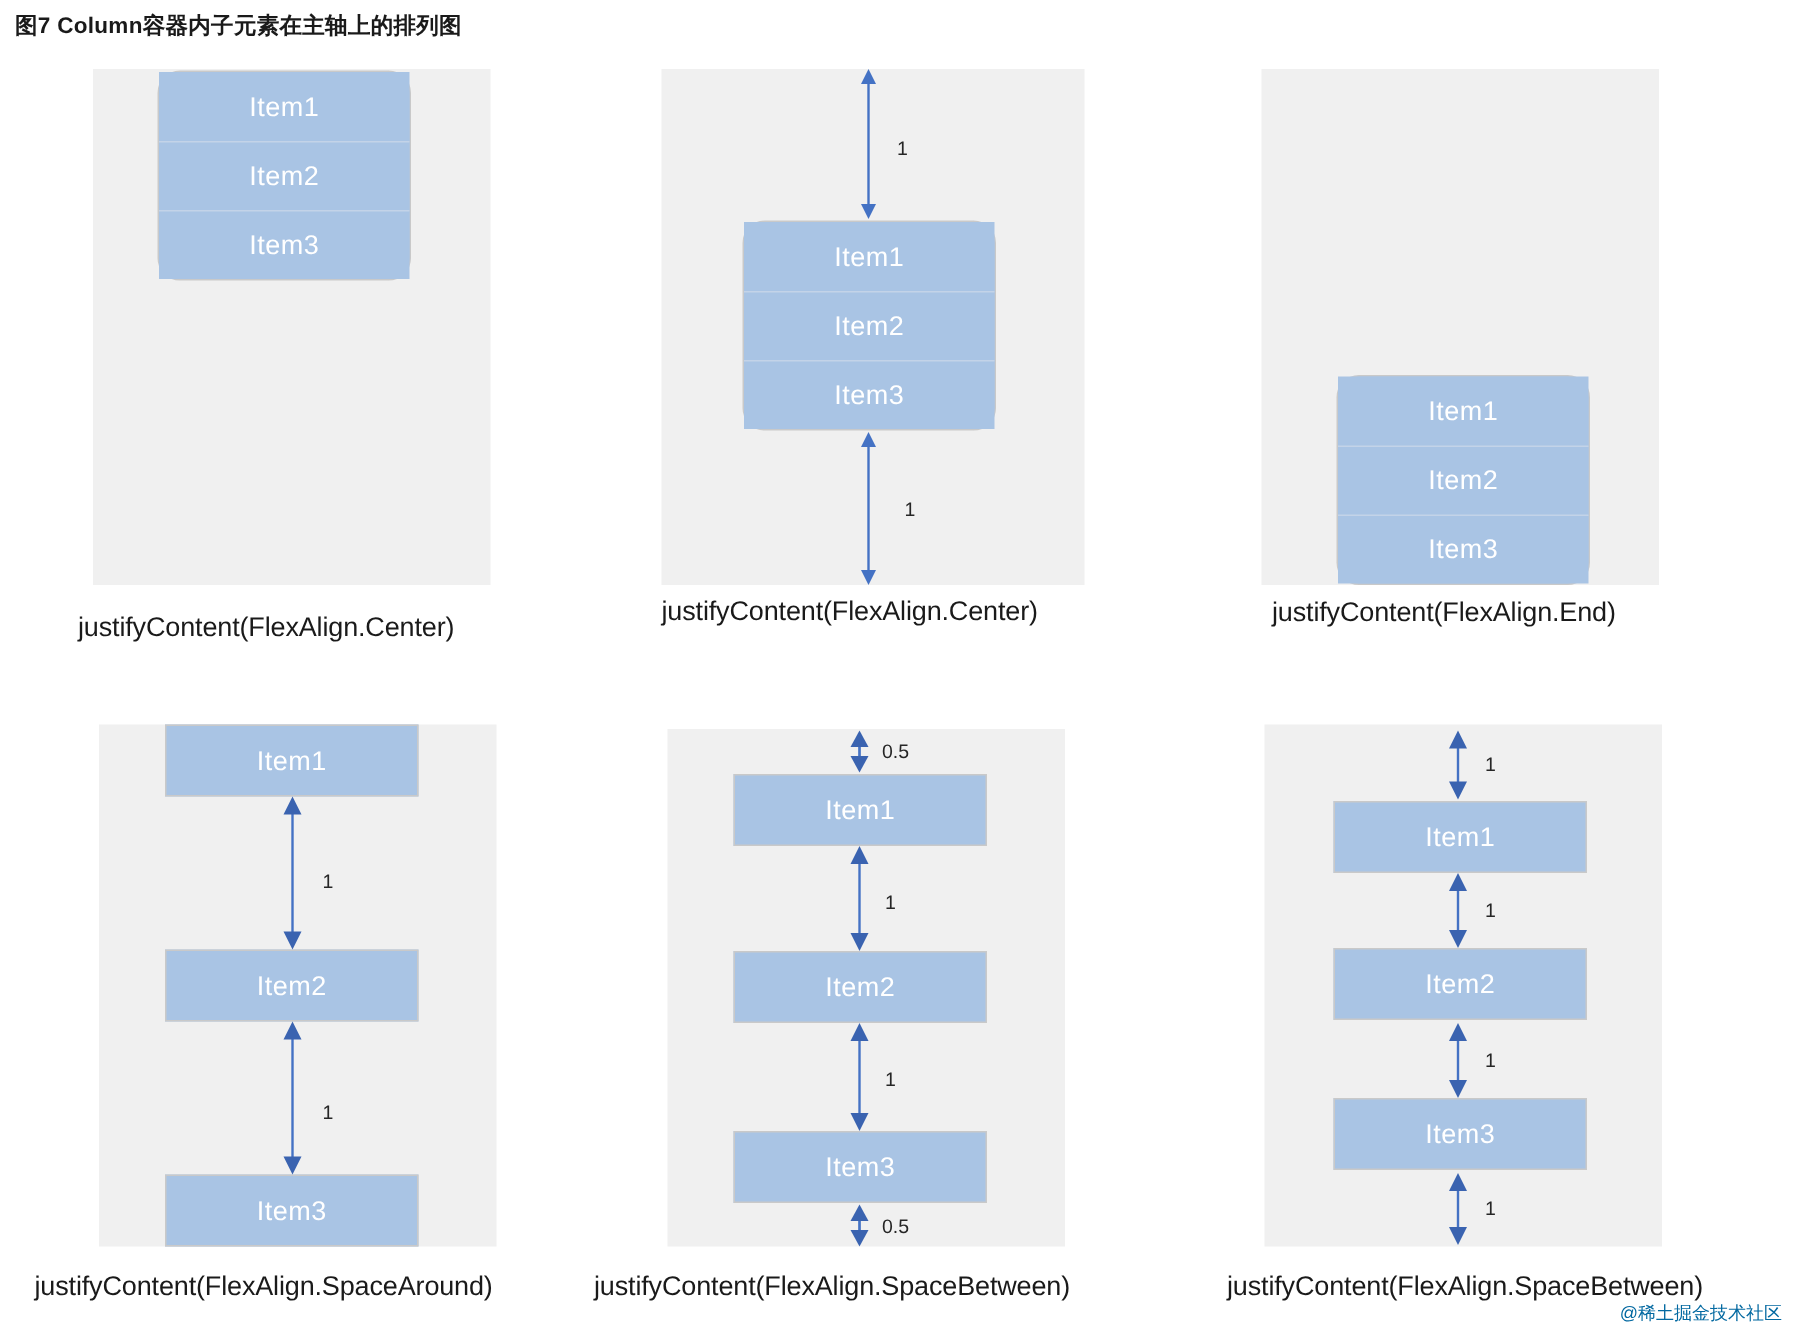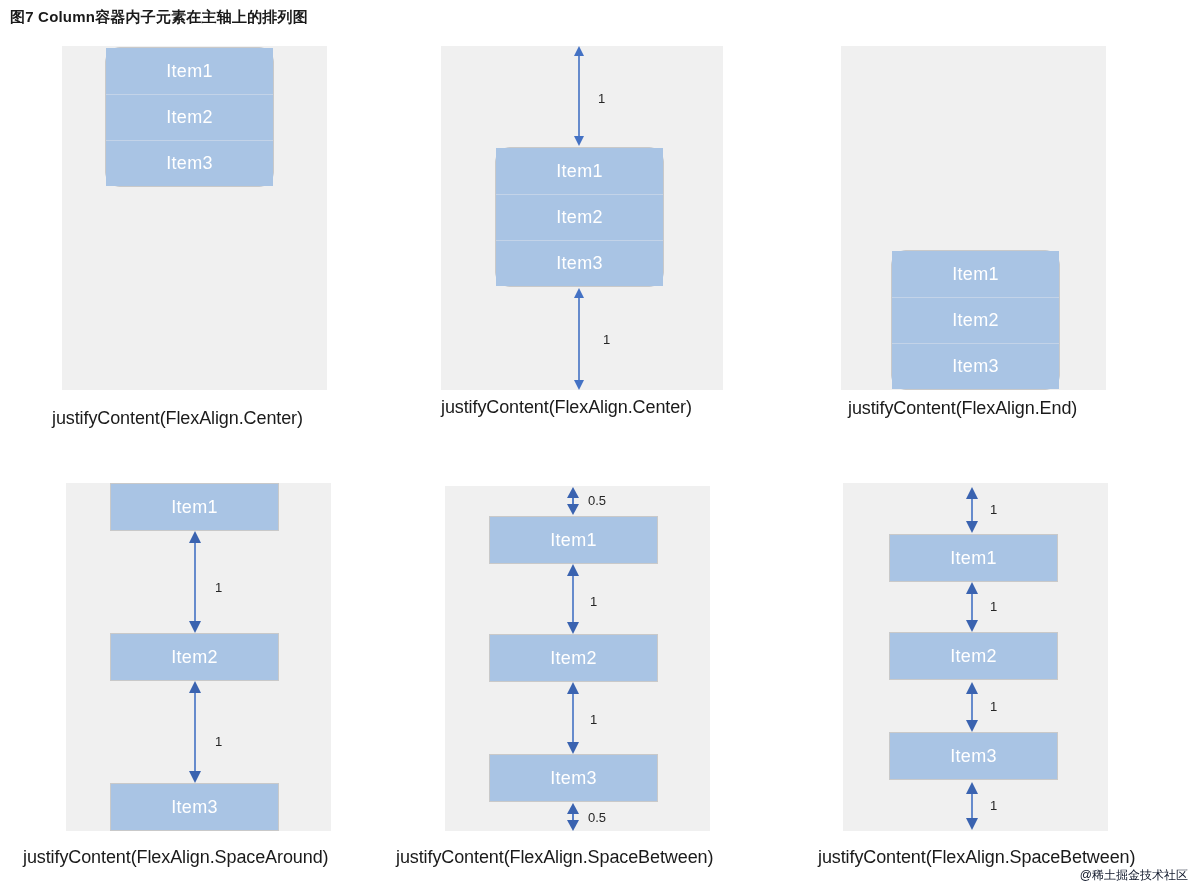--- a/index.html
+++ b/index.html
@@ -86,21 +86,21 @@
     white-space: nowrap;
     letter-spacing: -0.1px;
   }
 
   
   #watermark {
     position: absolute;
     right: 12px;
     bottom: 6px;
     font-size: 12px;
-    color: #0f172a;
+    color: #0369a1;
     white-space: nowrap;
   }
 </style>
 </head>
 <body>
 
 <div id="figure-title">图7 Column容器内子元素在主轴上的排列图</div>
 
 <div class="panel" style="left:62px; top:46px; width:265px; height:344px;">
 </div>

